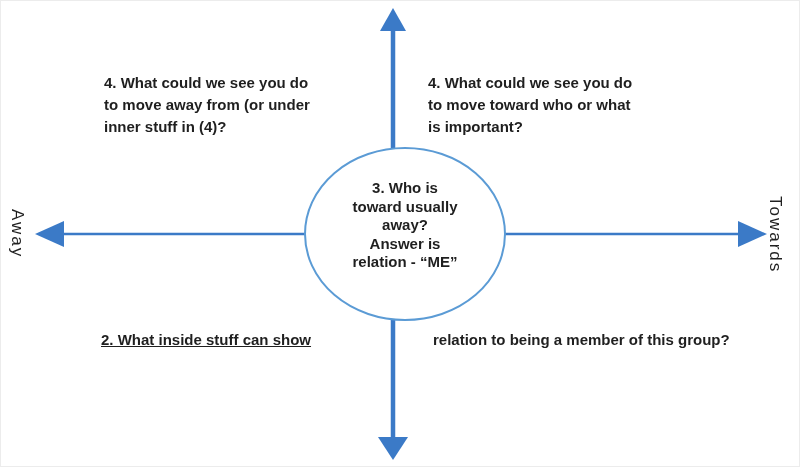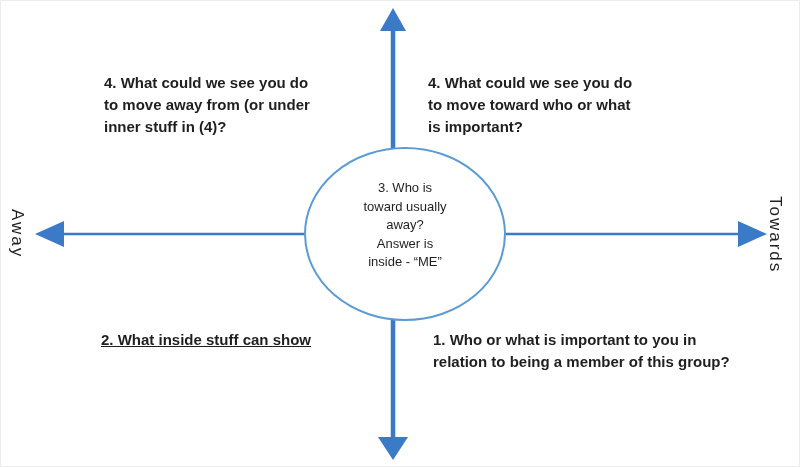--- a/index.html
+++ b/index.html
@@ -18,23 +18,23 @@
     position:absolute;
     font-size:15px;
     line-height:22px;
     font-weight:600;
     white-space:nowrap;
   }
   .ctext{
     position:absolute;
     left:304px;top:178px;width:200px;
     text-align:center;
-    font-size:13px;
+    font-size:15px;
     line-height:18.5px;
-    font-weight:400;
+    font-weight:700;
   }
   .vlabel{
     position:absolute;
     writing-mode:vertical-rl;
     font-size:17px;
     font-weight:400;
     letter-spacing:2px;
     white-space:nowrap;
   }
   .vlabel.away{left:6px;top:208px;}
@@ -69,28 +69,27 @@
     <div>4. What could we see you do</div>
     <div>to move toward who or what</div>
     <div>is important?</div>
   </div>
 
   <div class="qtext" style="left:100px;top:328px;text-decoration:underline;">
     <div>2. What inside stuff can show</div>
   </div>
 
   <div class="qtext" style="left:432px;top:328px;">
-    <div>1. Who or what is important to you in</div>
     <div>relation to being a member of this group?</div>
   </div>
 
   <div class="ctext">
     <div>3. Who is</div>
     <div>toward usually</div>
     <div>away?</div>
     <div>Answer is</div>
-    <div>inside - “ME”</div>
+    <div>relation - “ME”</div>
   </div>
 
   <div class="vlabel away">Away</div>
   <div class="vlabel towards">Towards</div>
 
 </div>
 
 </body></html>

